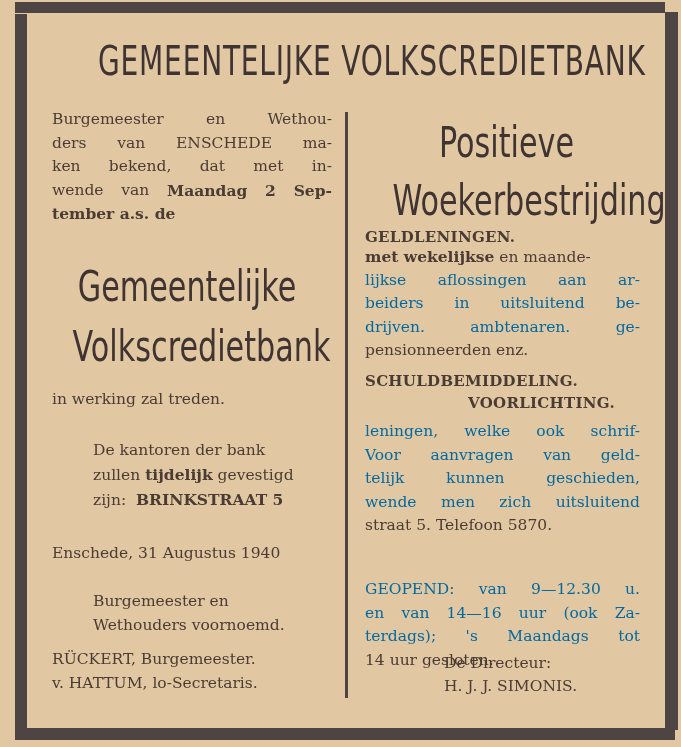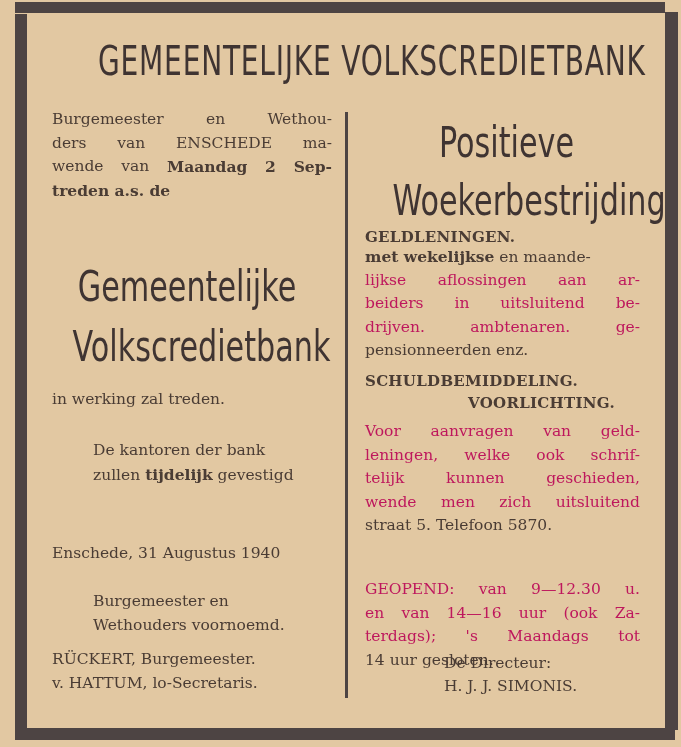--- a/index.html
+++ b/index.html
@@ -27,21 +27,21 @@
       font-stretch: condensed;
       font-size: 40px; letter-spacing: 1px; color: #3f3432;
       transform: scaleX(0.78); transform-origin: center top;
       white-space: nowrap;
     }
 
     .col { position: absolute; }
     .col-left { left: 52px; top: 108px; width: 280px; }
 
     .txt {
-      font-size: 15.5px; line-height: 23.6px; color: #be185d;
+      font-size: 15.5px; line-height: 23.6px; color: #0369a1;
       text-align: justify; text-align-last: justify;
       white-space: nowrap;
     }
     .line { display: flex; justify-content: space-between; height: 23.6px; line-height: 23.6px; font-size: 15.5px; align-items: center; }
     .line.left { justify-content: flex-start; gap: 8px; }
     .b { font-weight: bold; }
     .big {
       font-family: "DejaVu Sans", sans-serif;
       font-size: 42px; color: #3f3432; text-align: center;
       transform: scaleX(0.72); transform-origin: center top;
@@ -69,40 +69,48 @@
       <span>en</span>
       <span>Wethou-</span>
     </div>
     <div class="line">
       <span>ders</span>
       <span>van</span>
       <span>ENSCHEDE</span>
       <span>ma-</span>
     </div>
     <div class="line">
+      <span>ken</span>
+      <span>bekend,</span>
+      <span>dat</span>
+      <span>met</span>
+      <span>in-</span>
+    </div>
+    <div class="line">
       <span>wende</span>
       <span>van</span>
       <span class="b">Maandag</span>
       <span class="b">2</span>
       <span class="b">Sep-</span>
     </div>
     <div class="line left">
-      <span class="b">treden a.s. de</span>
+      <span class="b">tember a.s. de</span>
     </div>
   </div>
 </div>
 
 <div class="abs big" style="left:28px; top:262px; width:318px;">Gemeentelijke</div>
 <div class="abs big" style="left:28px; top:322px; width:318px;">Volkscredietbank</div>
 
 <div class="abs" style="left:52px; top:390px; font-size:15.5px;">in werking zal treden.</div>
 
 <div class="abs" style="left:93px; top:439px; font-size:15.5px; line-height:23.8px;">
   <div>De kantoren der bank</div>
   <div>zullen <span class="b">tijdelijk</span> gevestigd</div>
+  <div>zijn: &nbsp;<span class="b">BRINKSTRAAT 5</span></div>
 </div>
 
 <div class="abs" style="left:52px; top:544px; font-size:15.5px;">Enschede, 31 Augustus 1940</div>
 
 <div class="abs" style="left:93px; top:590px; font-size:15.5px; line-height:23.6px;">
   <div>Burgemeester en</div>
   <div>Wethouders voornoemd.</div>
 </div>
 <div class="abs" style="left:52px; top:650px; font-size:15.5px;">RÜCKERT, Burgemeester.</div>
 <div class="abs" style="left:52px; top:674px; font-size:15.5px;">v. HATTUM, lo-Secretaris.</div>
@@ -119,22 +127,22 @@
   <div class="txt">lijkse aflossingen aan ar-</div>
   <div class="txt">beiders in uitsluitend be-</div>
   <div class="txt">drijven. ambtenaren. ge-</div>
   <div>pensionneerden enz.</div>
 </div>
 
 <div class="abs bold-caps" style="left:365px; top:372px;">SCHULDBEMIDDELING.</div>
 <div class="abs bold-caps" style="left:468px; top:394px;">VOORLICHTING.</div>
 
 <div class="abs" style="left:365px; top:420px; width:275px; font-size:15.5px; line-height:23.5px;">
+  <div class="txt">leningen, welke ook schrif-</div>
   <div class="txt">Voor aanvragen van geld-</div>
-  <div class="txt">leningen, welke ook schrif-</div>
   <div class="txt">telijk kunnen geschieden,</div>
   <div class="txt">wende men zich uitsluitend</div>
   <div>straat 5. Telefoon 5870.</div>
 </div>
 
 <div class="abs" style="left:365px; top:562px; width:275px; font-size:15.5px; line-height:23.5px;margin-top:16px;">
   <div class="txt">GEOPEND: van 9—12.30 u.</div>
   <div class="txt">en van 14—16 uur (ook Za-</div>
   <div class="txt">terdags); 's Maandags tot</div>
   <div>14 uur gesloten.</div>

